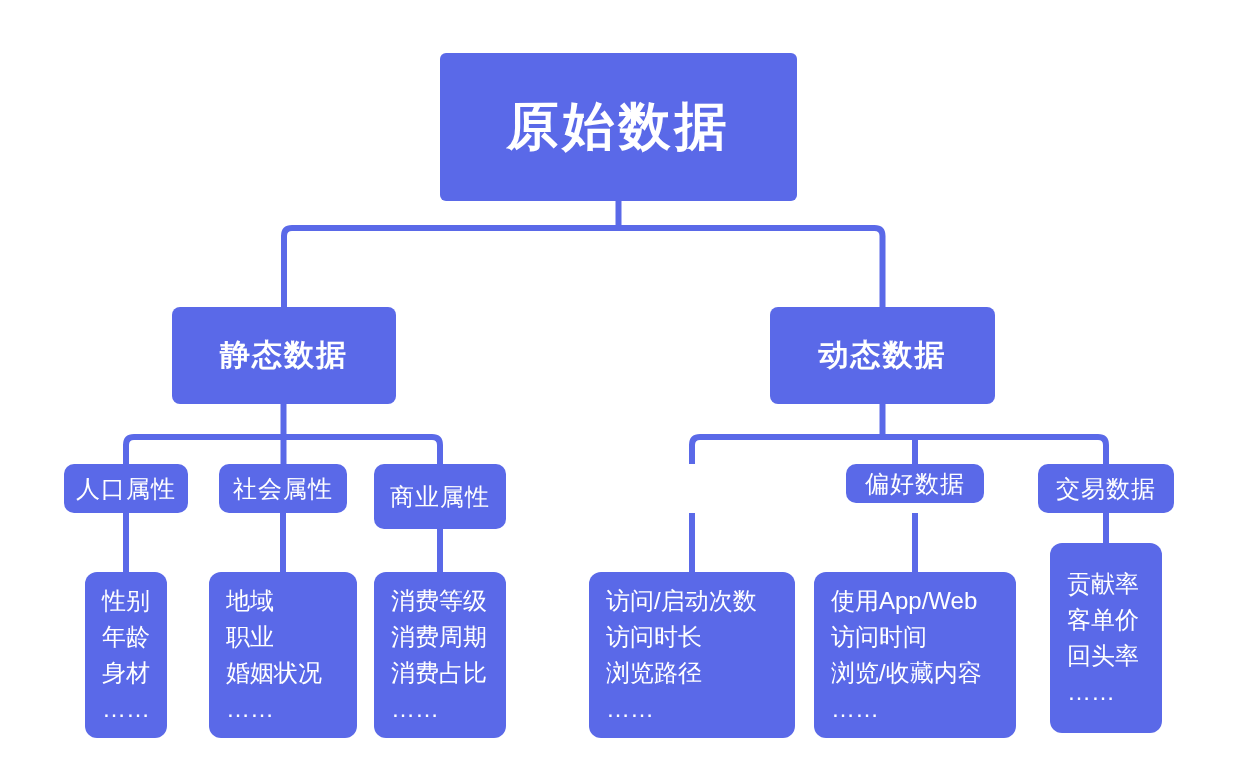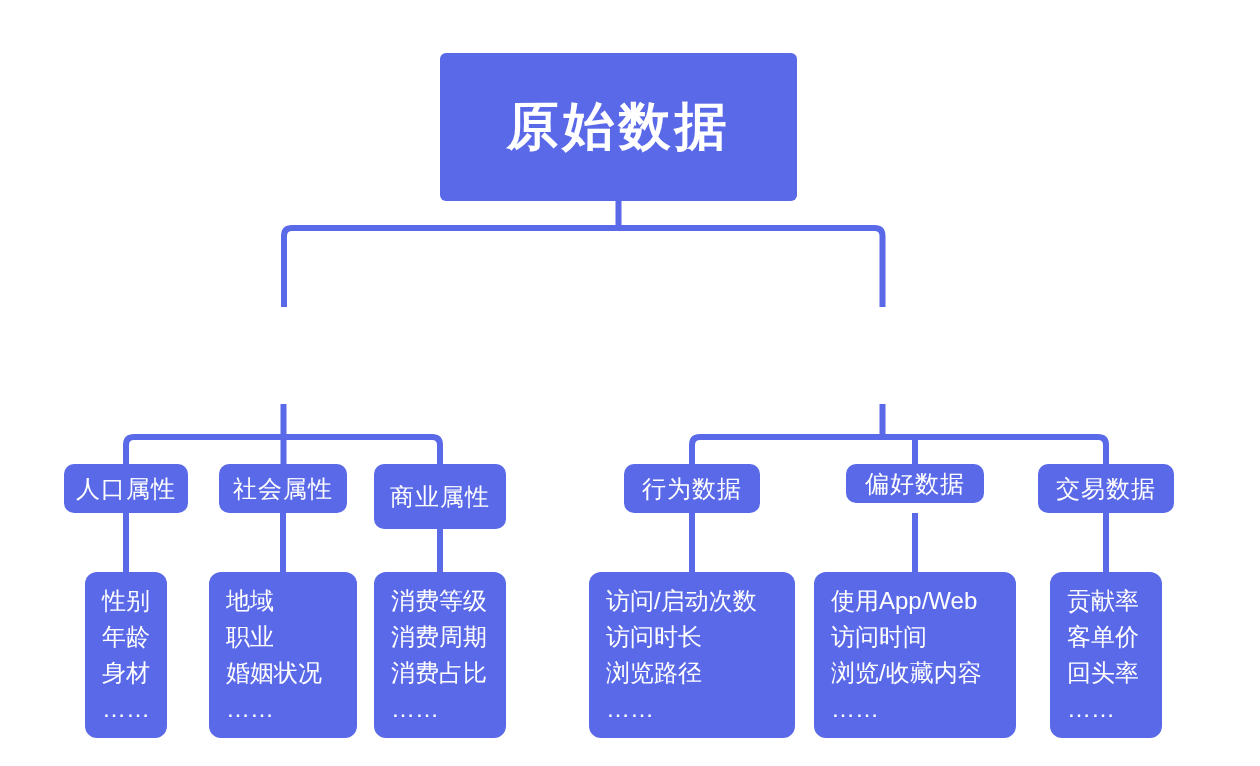--- a/index.html
+++ b/index.html
@@ -89,26 +89,27 @@
     <path d="M126 497 V556"></path>
     <path d="M283 497 V556"></path>
     <path d="M440 497 V556"></path>
     <path d="M692 497 V556"></path>
     <path d="M915 497 V556"></path>
     <path d="M1106 497 V556"></path>
   </svg>
 
   <div class="node root" style="left:440px; top:37px; width:357px; height:148px;">原始数据</div>
 
+  <div class="node lvl2" style="left:172px; top:291px; width:224px; height:97px;">静态数据</div>
+  <div class="node lvl2" style="left:770px; top:291px; width:225px; height:97px;">动态数据</div>
 
   <div class="node lvl3" style="left:64px; top:448px; width:124px; height:49px;">人口属性</div>
   <div class="node lvl3" style="left:219px; top:448px; width:128px; height:49px;">社会属性</div>
   <div class="node lvl3" style="left:374px; top:448px; width:132px; height:65px;">商业属性</div>
 
-  <div class="node lvl3" style="left:624px; top:448px; width:136px; height:49px;">行为数据</div>
   <div class="node lvl3" style="left:846px; top:448px; width:138px; height:39px;">偏好数据</div>
   <div class="node lvl3" style="left:1038px; top:448px; width:136px; height:49px;text-align:right;">交易数据</div>
 
   <div class="node detail" style="left:85px; top:556px; width:82px; height:166px;">
     <div>性别</div>
     <div>年龄</div>
     <div>身材</div>
     <div>……</div>
   </div>
   <div class="node detail" style="left:209px; top:556px; width:148px; height:166px;justify-content:center;">
@@ -129,20 +130,20 @@
     <div>访问时长</div>
     <div>浏览路径</div>
     <div>……</div>
   </div>
   <div class="node detail" style="left:814px; top:556px; width:202px; height:166px;">
     <div>使用App/Web</div>
     <div>访问时间</div>
     <div>浏览/收藏内容</div>
     <div>……</div>
   </div>
-  <div class="node detail" style="left:1050px; top:556px; width:112px; height:166px;">
+  <div class="node detail" style="left:1050px; top:527px; width:112px; height:190px;">
     <div>贡献率</div>
     <div>客单价</div>
     <div>回头率</div>
     <div>……</div>
   </div>
 
 </div>
 
 </body></html>

